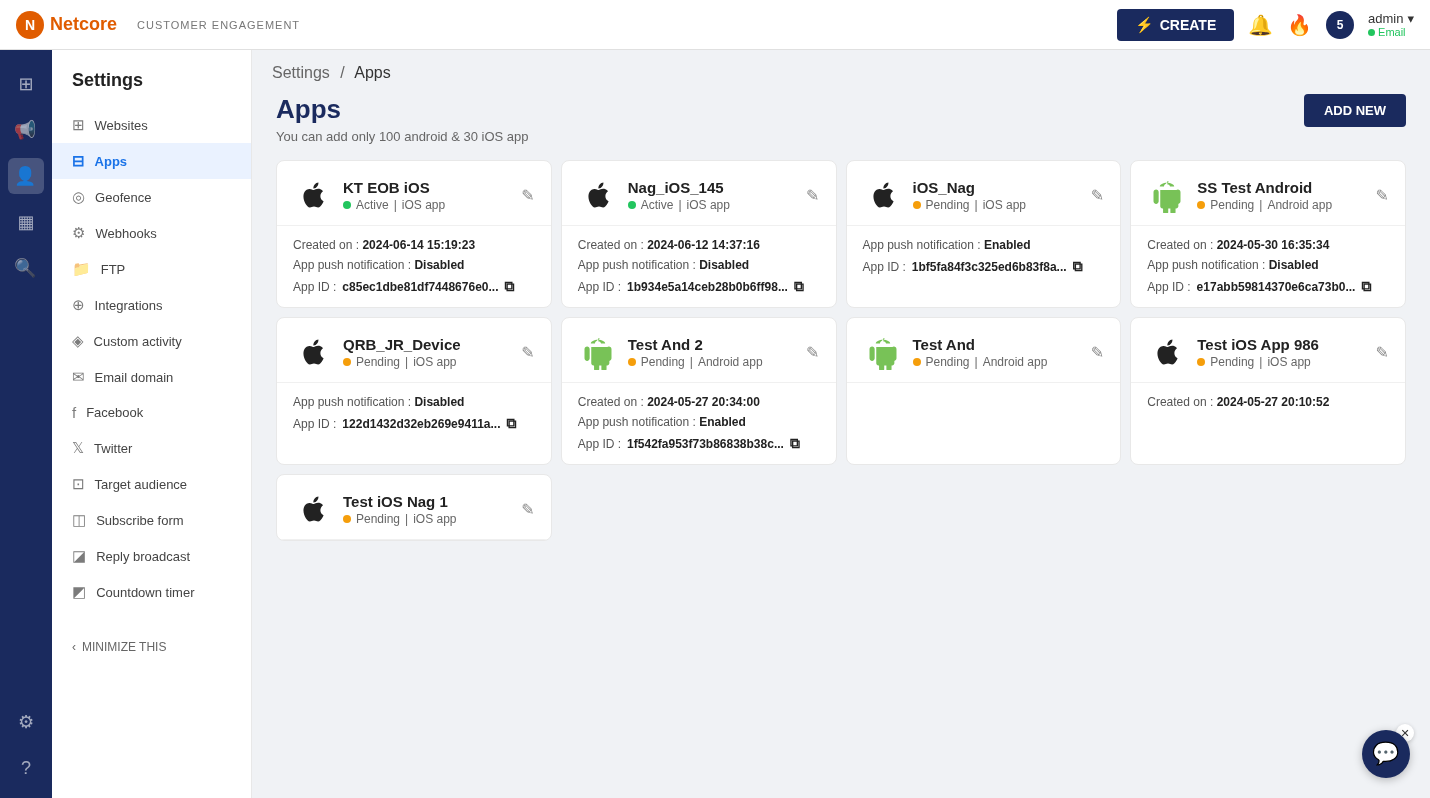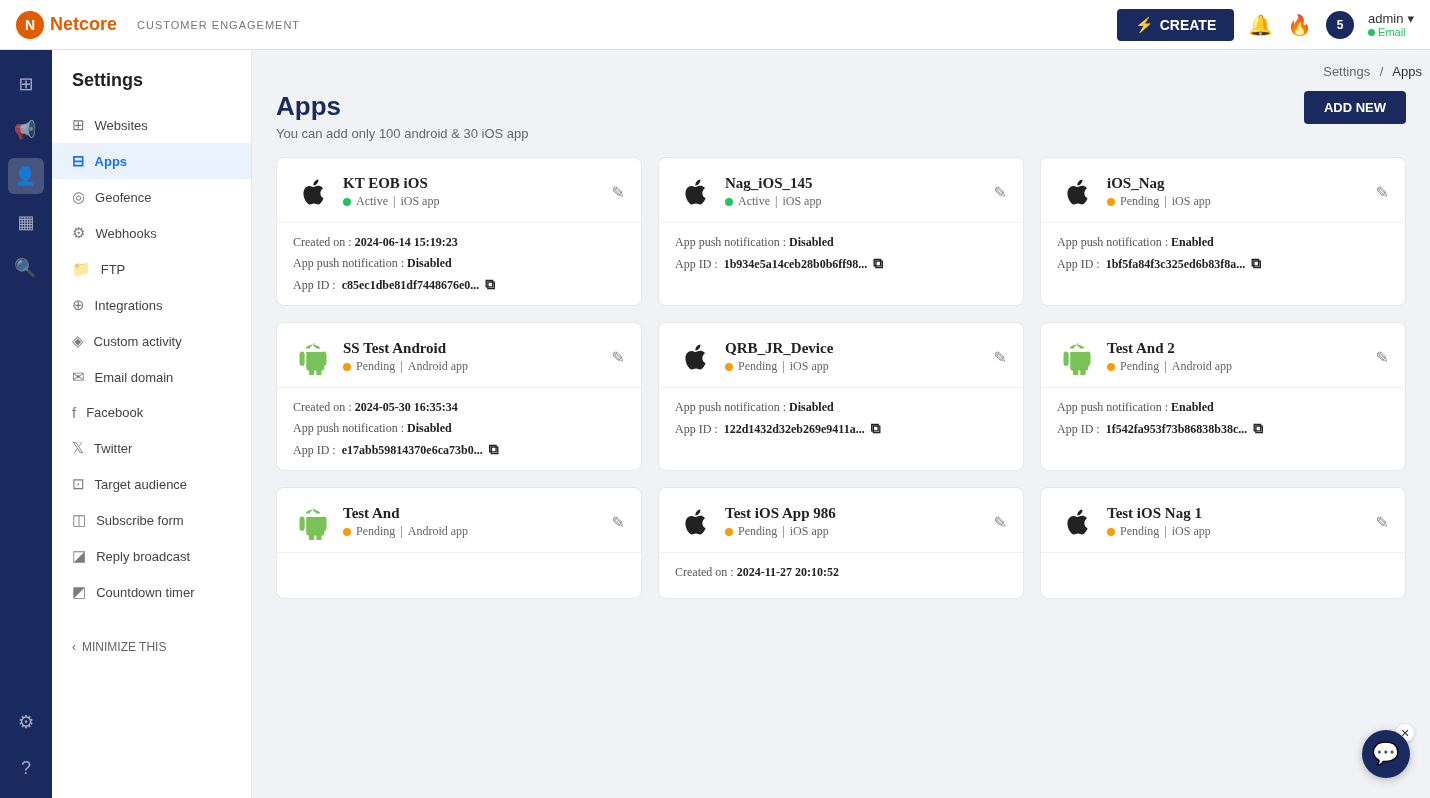--- a/index.html
+++ b/index.html
@@ -63,37 +63,36 @@
     .sidebar-item.active .si-icon { opacity: 1; color: #1a73e8; }
     .sidebar-minimize { display: flex; align-items: center; gap: 6px; padding: 10px 20px; color: #666; font-size: 12px; cursor: pointer; margin-top: 20px; }
 
     
     .main-content {
       flex: 1;
       overflow-y: auto;
       padding: 0;
       background: #f0f2f5;
     }
-    .breadcrumb { padding: 14px 8px 0; font-size: 13px; color: #666; text-align: right; }
+    .breadcrumb { padding: 14px 20px 0; font-size: 16px; color: #666; }
     .breadcrumb a { color: #666; text-decoration: none; }
     .breadcrumb .sep { margin: 0 6px; }
     .breadcrumb .current { color: #333; }
 
     .page-header { display: flex; align-items: flex-start; justify-content: space-between; padding: 12px 24px 16px; }
     .page-title { font-size: 26px; font-weight: 700; color: #1a2a5e; }
     .page-subtitle { font-size: 13px; color: #666; margin-top: 4px; }
     .btn-add-new { background: #1a2a5e; color: #fff; border: none; padding: 9px 20px; border-radius: 4px; font-size: 13px; font-weight: 600; cursor: pointer; margin-left: 19px; }
 
     
     .cards-grid {
       display: grid;
-      grid-template-columns: repeat(3, 1fr);
-      gap: 16px;
+      grid-template-columns: repeat(4, 1fr);
+      gap: 9px;
       padding: 0 24px 24px;
-      font-family: Liberation Serif, serif;
     }
     .app-card {
       background: #fff;
       border-radius: 8px;
       border: 1px solid #e8e8e8;
       padding: 0;
       overflow: hidden;
     }
     .card-header {
       display: flex;
@@ -326,20 +325,23 @@
               <span>Active</span>
               <span>|</span>
               <span>iOS app</span>
             </div>
           </div>
         </div>
         <span class="edit-icon">✎</span>
       </div>
 
       <div class="card-body">
+        <div class="card-field">
+          Created on : <span>2024-06-12 14:37:16</span>
+        </div>
             <div class="card-field">
           App push notification : <span>Disabled</span>
         </div>
             <div class="app-id-row">
           App ID : <span>1b934e5a14ceb28b0b6ff98...</span>
           <span class="copy-icon">⧉</span>
         </div>
           </div>
     </div>
         <div class="app-card">
@@ -453,20 +455,23 @@
               <span>Pending</span>
               <span>|</span>
               <span>Android app</span>
             </div>
           </div>
         </div>
         <span class="edit-icon">✎</span>
       </div>
 
       <div class="card-body">
+        <div class="card-field">
+          Created on : <span>2024-05-27 20:34:00</span>
+        </div>
             <div class="card-field">
           App push notification : <span>Enabled</span>
         </div>
             <div class="app-id-row">
           App ID : <span>1f542fa953f73b86838b38c...</span>
           <span class="copy-icon">⧉</span>
         </div>
           </div>
     </div>
         <div class="app-card">
@@ -507,21 +512,21 @@
               <span>|</span>
               <span>iOS app</span>
             </div>
           </div>
         </div>
         <span class="edit-icon">✎</span>
       </div>
 
       <div class="card-body">
         <div class="card-field">
-          Created on : <span>2024-11-27 20:10:52</span>
+          Created on : <span>2024-05-27 20:10:52</span>
         </div>
           </div>
     </div>
         <div class="app-card">
       <div class="card-header">
         <div class="card-header-left">
           <div style="width:40px;height:40px;display:flex;align-items:center;justify-content:center;">
                 <svg xmlns="http://www.w3.org/2000/svg" viewBox="0 0 32 32" width="32" height="32" fill="#222">
                   <path d="M23.4 17.2c0-3.2 2.6-4.8 2.7-4.9-1.5-2.2-3.8-2.5-4.6-2.5-2-.2-3.8 1.2-4.8 1.2s-2.5-1.2-4.1-1.1c-2.1 0-4 1.2-5.1 3.1-2.2 3.8-.6 9.4 1.5 12.5 1.1 1.5 2.3 3.2 3.9 3.1 1.6-.1 2.2-1 4.1-1s2.5 1 4.1 1 2.8-1.5 3.8-3c1.2-1.7 1.7-3.4 1.7-3.5-.1 0-3.2-1.2-3.2-4.9zM20.1 7.6c.9-1.1 1.5-2.6 1.3-4.1-1.3.1-2.8.9-3.7 2-.8 1-1.5 2.5-1.3 4 1.5.1 2.9-.7 3.7-1.9z"></path>
                 </svg>

